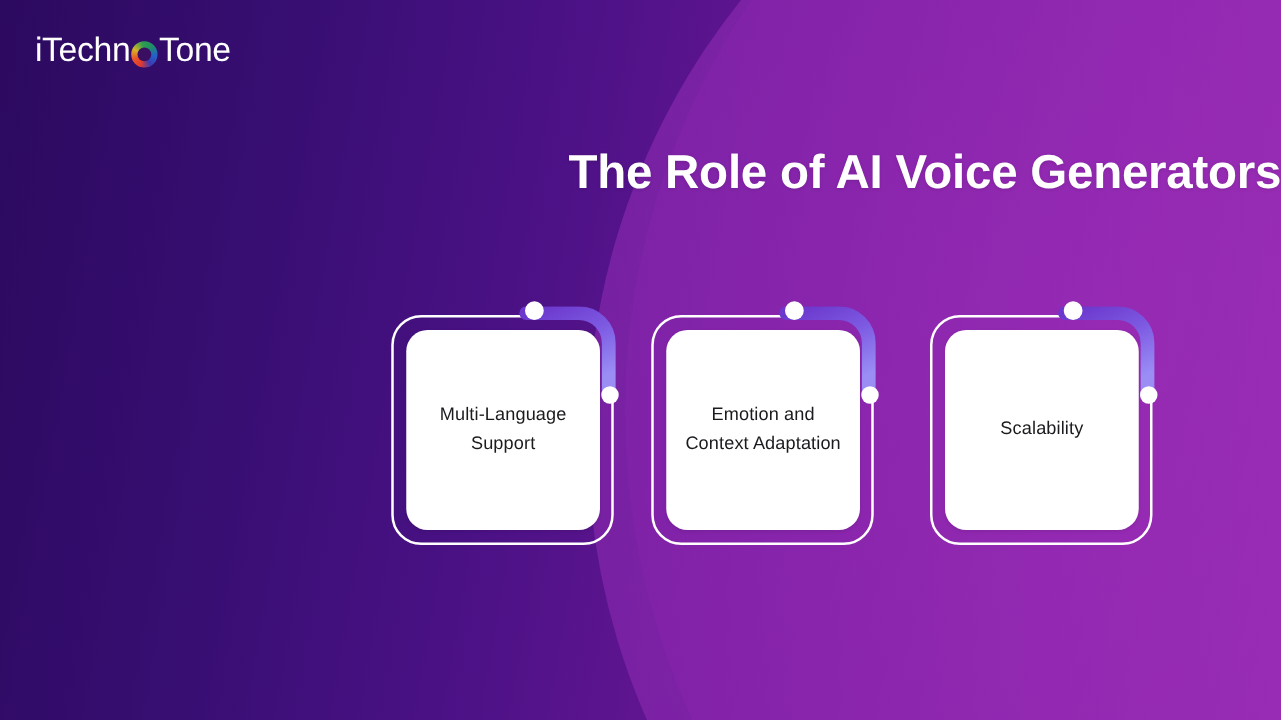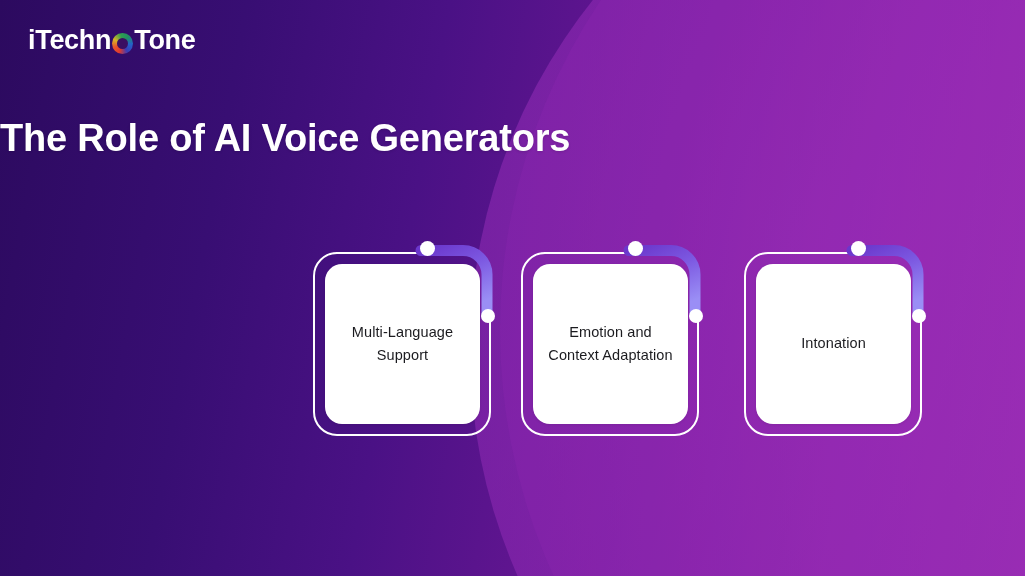--- a/index.html
+++ b/index.html
@@ -27,21 +27,21 @@
     width:1180px; height:1180px;
     border-radius:50%;
     background:rgba(150,42,180,0.22);
     pointer-events:none;
   }
 
   
   #logo {
     position:absolute; left:28px; top:27px;
     display:flex; align-items:center;
-    font-size:27px; font-weight:700; letter-spacing:-0.3px;
+    font-size:27px; font-weight:400; letter-spacing:-0.3px;
     color:#ffffff; line-height:1;
     z-index:6;
   }
   #logo .lg-i { font-style:normal; }
   .logo-ring {
     display:inline-block;
     position:relative;
     width:21px; height:21px;
     margin:0 1px;
     top:3px;
@@ -54,21 +54,21 @@
   .logo-ring::after {
     content:""; position:absolute;
     left:5px; top:5px; width:11px; height:11px;
     border-radius:50%;
     background:#3a0f62;
   }
 
   
   #title {
     position:absolute; left:0; right:0; top:117px;
-    text-align:left;
+    text-align:right;
     color:#ffffff;
     font-size:38px; font-weight:700;
     letter-spacing:-0.2px;
     z-index:6;
     text-shadow:0 1px 3px rgba(0,0,0,0.13);
   }
 
   
   #cards {
     position:absolute;
@@ -194,18 +194,18 @@
               <stop offset="48%" stop-color="#7d5ae2"></stop>
               <stop offset="100%" stop-color="#9a8ef5"></stop>
             </linearGradient>
           </defs>
           <path d="M 14 5.5 L 56 5.5 A 24 24 0 0 1 80 29.5 L 80 71" fill="none" stroke="url(#g3)" stroke-width="11" stroke-linecap="round"></path>
         </svg>
       </div>
       <div class="dot dot-top"></div>
       <div class="dot dot-side"></div>
       <div class="card-inner">
-        <span class="card-label">Intonation</span>
+        <span class="card-label">Scalability</span>
       </div>
     </div>
 
   </div>
 </div>
 
 </body></html>

